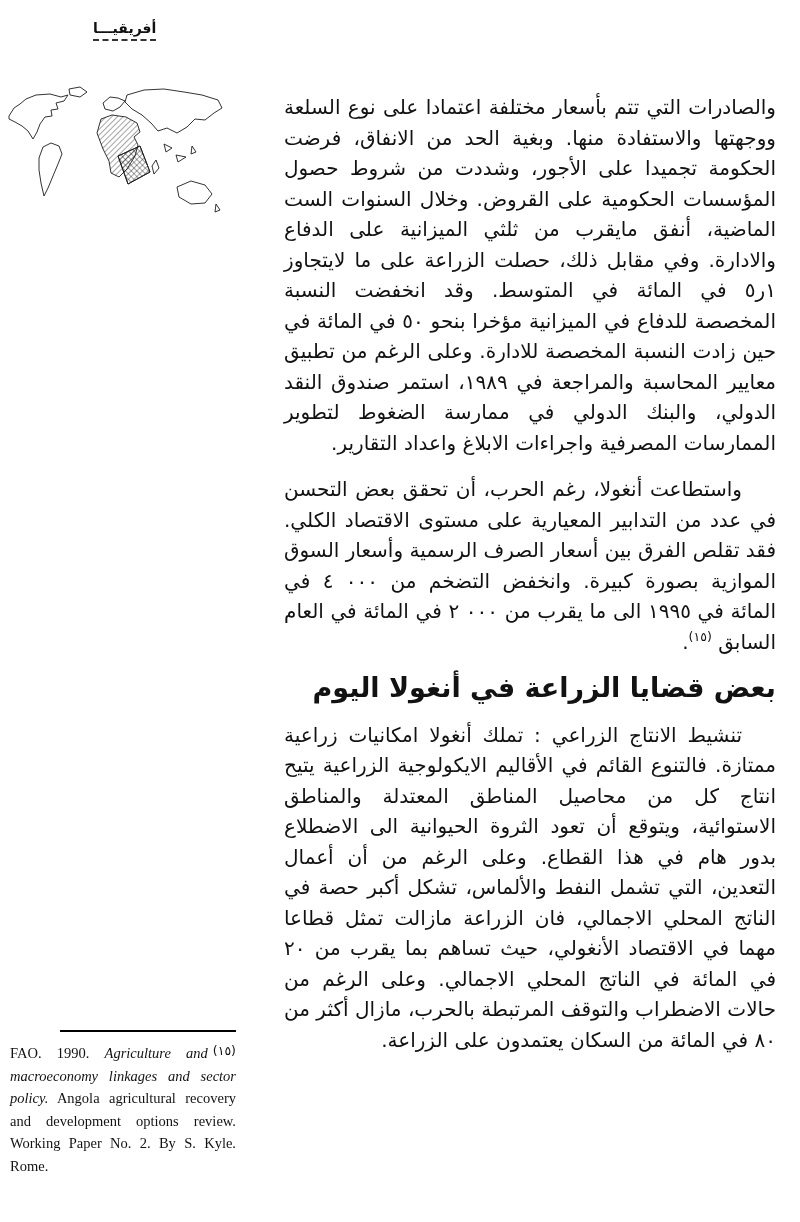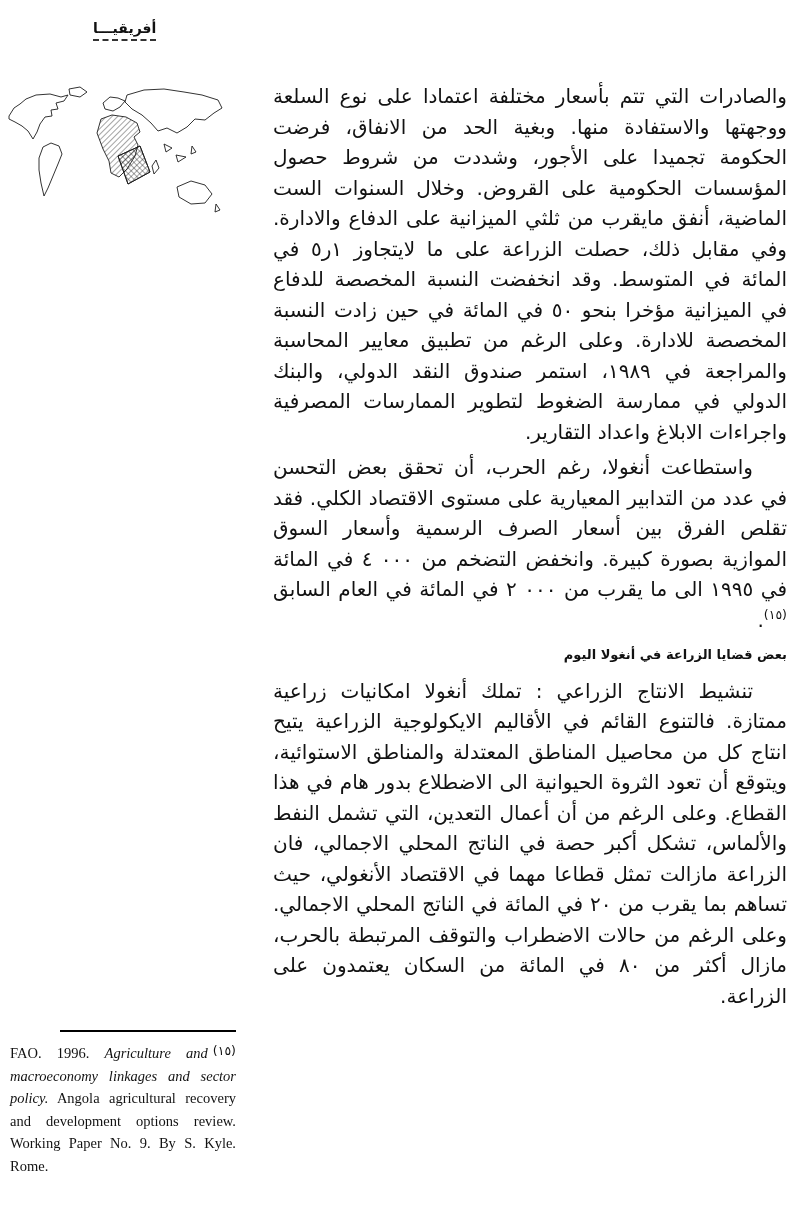--- a/index.html
+++ b/index.html
@@ -12,24 +12,24 @@
     font-size:14px;font-weight:bold;letter-spacing:1px;
     border-bottom:2px dashed #333;padding-bottom:3px;
   }
   .map-figure{position:absolute;top:86px;left:6px;width:222px;height:150px;}
   .map-figure svg{display:block;}
   .main-col{
     position:absolute;top:76px;left:268px;width:524px;
     direction:rtl;text-align:justify;
     font-size:20px;line-height:30.5px;color:#121212;
   }
-  .main-col p{margin:5px;}
+  .main-col p{margin:16px;}
   .indent{text-indent:34px;}
   .section-heading{
-    font-size:13px;font-weight:bold;margin:27px 0 24px 0;
+    font-size:27px;font-weight:bold;margin:27px 0 24px 0;
     text-indent:0;
   }
   .lead{font-weight:normal;}
   sup.ref{font-size:12.5px;vertical-align:super;line-height:0;}
   .footnote{
     position:absolute;top:1030px;left:10px;width:226px;
     font-family:"Liberation Serif",serif;font-size:14.5px;line-height:22.6px;
     color:#121212;text-align:justify;
   }
   .fn-rule{height:2px;background:#000;width:176px;margin:0 0 10px 50px;}
@@ -92,16 +92,16 @@
     <p class="indent"><span>واستطاعت أنغولا، رغم الحرب، أن تحقق بعض التحسن في عدد من التدابير المعيارية على مستوى الاقتصاد الكلي. فقد تقلص الفرق بين أسعار الصرف الرسمية وأسعار السوق الموازية بصورة كبيرة. وانخفض التضخم من ٤&nbsp;٠٠٠ في المائة في ١٩٩٥ الى ما يقرب من ٢&nbsp;٠٠٠ في المائة في العام السابق </span><sup class="ref">(١٥)</sup><span>.</span></p>
 
     <p class="section-heading">بعض قضايا الزراعة في أنغولا اليوم</p>
 
     <p class="indent"><span class="lead">تنشيط الانتاج الزراعي :</span><span> تملك أنغولا امكانيات زراعية ممتازة. فالتنوع القائم في الأقاليم الايكولوجية الزراعية يتيح انتاج كل من محاصيل المناطق المعتدلة والمناطق الاستوائية، ويتوقع أن تعود الثروة الحيوانية الى الاضطلاع بدور هام في هذا القطاع. وعلى الرغم من أن أعمال التعدين، التي تشمل النفط والألماس، تشكل أكبر حصة في الناتج المحلي الاجمالي، فان الزراعة مازالت تمثل قطاعا مهما في الاقتصاد الأنغولي، حيث تساهم بما يقرب من ٢٠ في المائة في الناتج المحلي الاجمالي. وعلى الرغم من حالات الاضطراب والتوقف المرتبطة بالحرب، مازال أكثر من ٨٠ في المائة من السكان يعتمدون على الزراعة.</span></p>
 
   </div>
 
   <div class="footnote">
     <div class="fn-rule"></div>
-    <p class="fn-body"><span class="fn-marker">(١٥)</span><span>FAO. 1996. </span><span class="italic">Agriculture and macroeconomy linkages and sector policy.</span><span> Angola agricultural recovery and development options review. Working Paper No. 9. By S. Kyle. Rome.</span></p>
+    <p class="fn-body"><span class="fn-marker">(١٥)</span><span>FAO. 1990. </span><span class="italic">Agriculture and macroeconomy linkages and sector policy.</span><span> Angola agricultural recovery and development options review. Working Paper No. 2. By S. Kyle. Rome.</span></p>
   </div>
 
 </div>
 
 </body></html>

